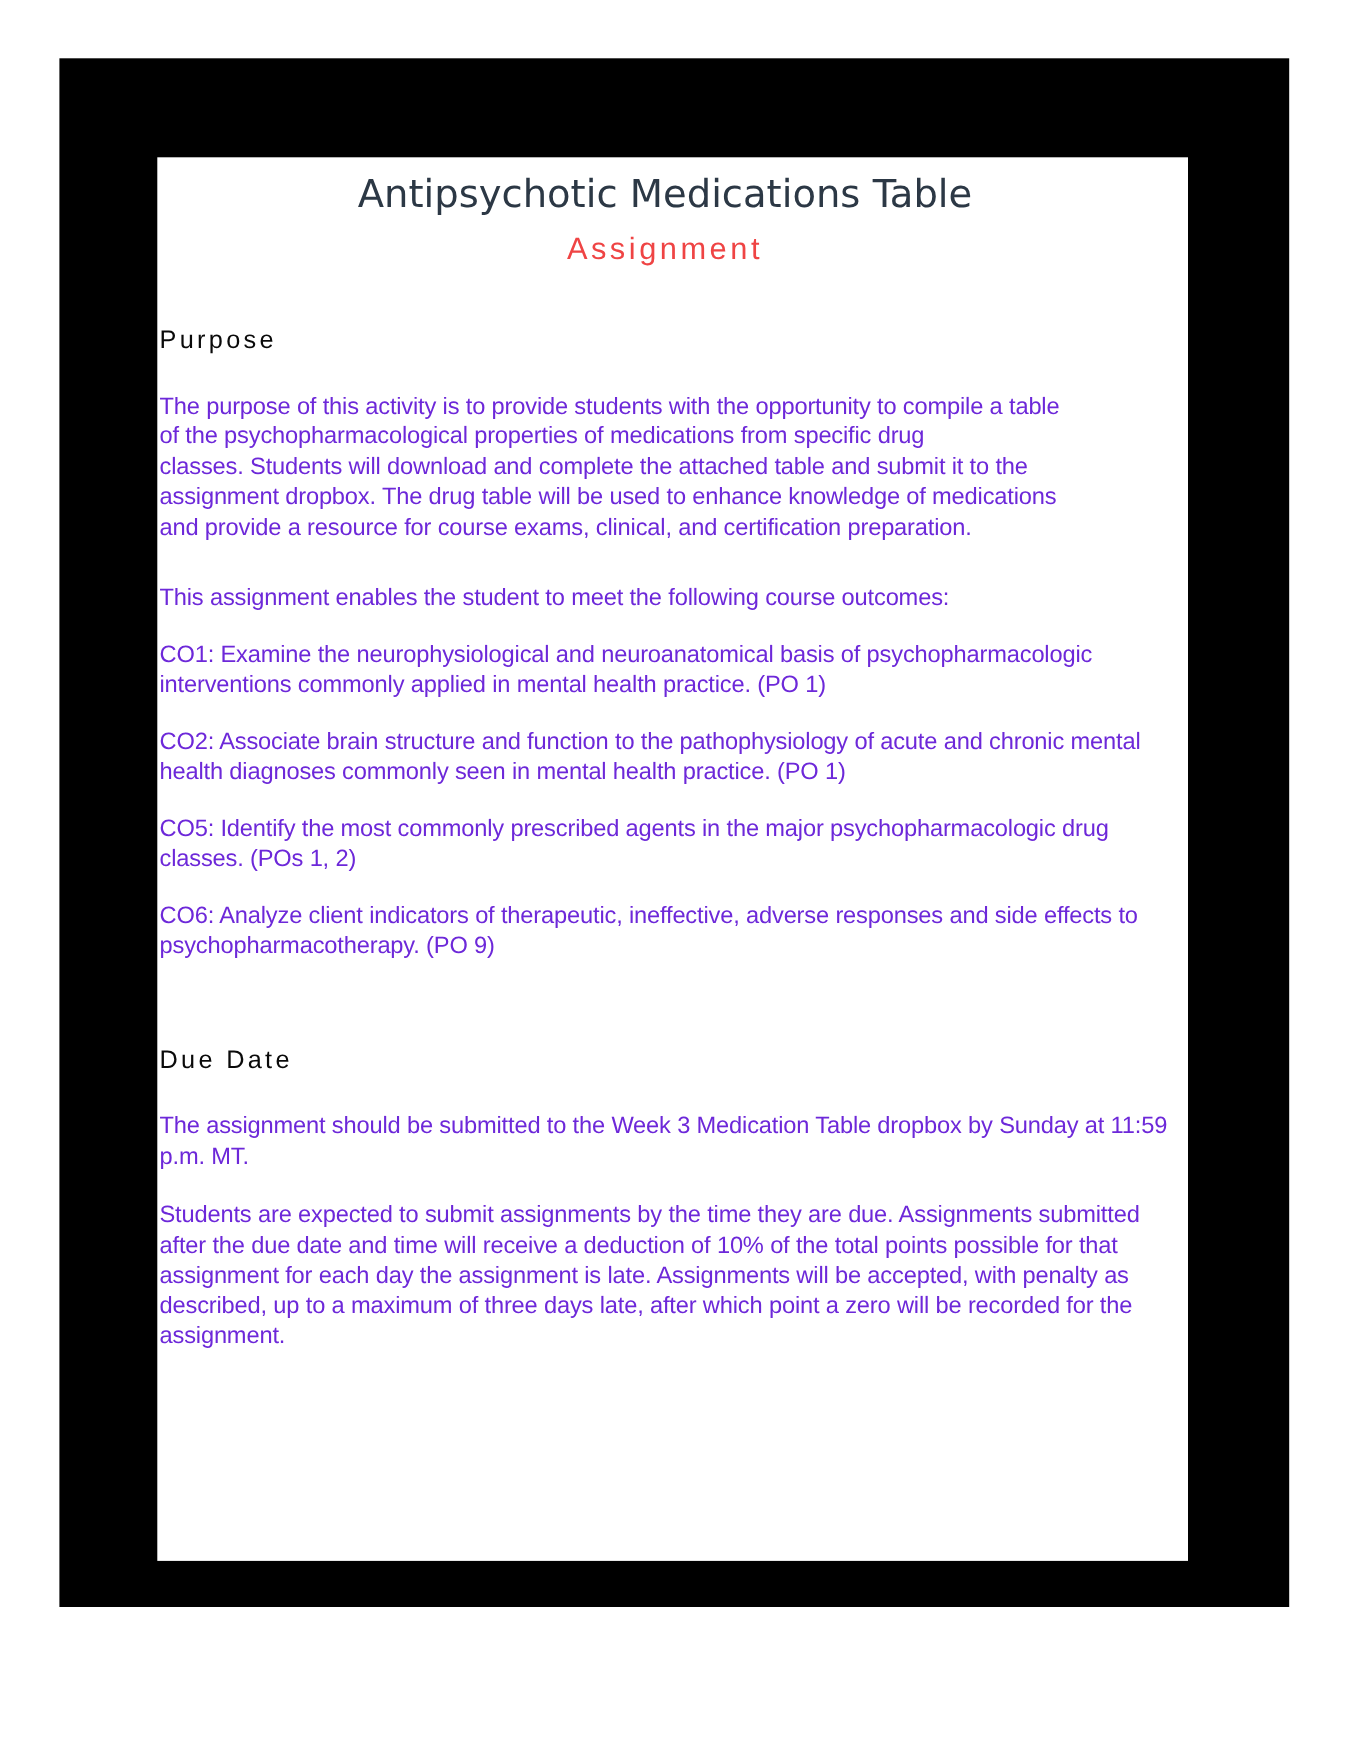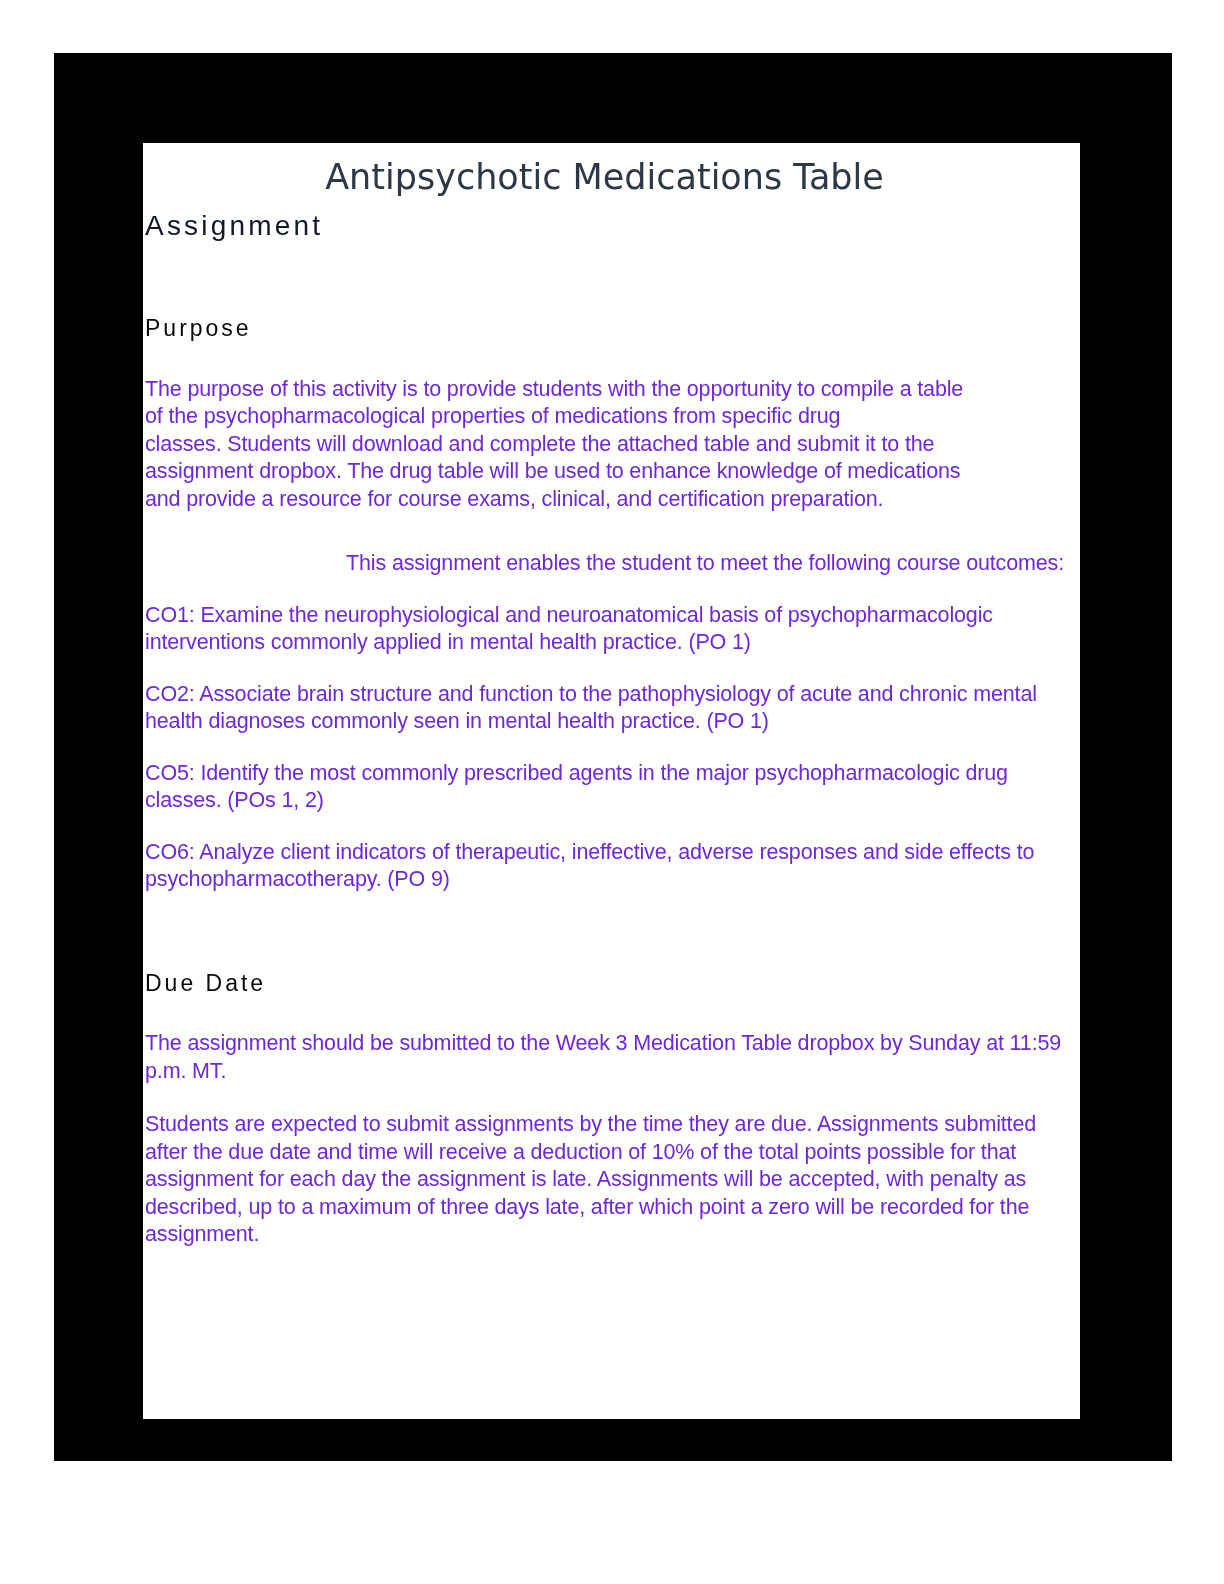--- a/index.html
+++ b/index.html
@@ -54,60 +54,61 @@
     font-family: "DejaVu Sans", sans-serif;
     font-size: 35px;
     font-weight: 400;
     line-height: 1.18;
     text-align: center;
     letter-spacing: 0px;
     padding-top: 14px;
   }
 
   .doc-subtitle {
-    color: #0f172a;
+    color: #ef4444;
     font-family: "Liberation Sans", sans-serif;
     font-size: 28px;
     font-weight: 400;
     line-height: 1.25;
+    text-align: center;
     letter-spacing: 3.2px;
     padding-top: 10px;
   }
 
   
   .section-heading {
     color: #0a0a0a;
     font-family: "Liberation Sans", sans-serif;
     font-size: 23px;
     font-weight: 400;
     letter-spacing: 3.0px;
     line-height: 1.2;
   }
 
-  .heading-purpose   { margin-top: 72px; }
+  .heading-purpose   { margin-top: 52px; }
   .heading-outcomes  { margin-top: 76px; }
   .heading-duedate   { margin-top: 76px; }
 
   
   .body-text {
     color: #6d28d9;
     font-family: "Liberation Sans", sans-serif;
     font-size: 21.5px;
     font-weight: 400;
     line-height: 27.5px;
     letter-spacing: -0.15px;
   }
 
   
   .purpose-block {
     margin-top: 33px;
     white-space: pre-line;
   }
 
-  .intro-line   { margin-top: 37px; text-align: right; }
+  .intro-line   { margin-top: 37px; }
 
   .outcome-item { margin-top: 24px; }
 
   .duedate-line { margin-top: 33px; }
   .policy-para  { margin-top: 26px; }
 </style>
 </head>
 <body>
 
 <div id="screen">

